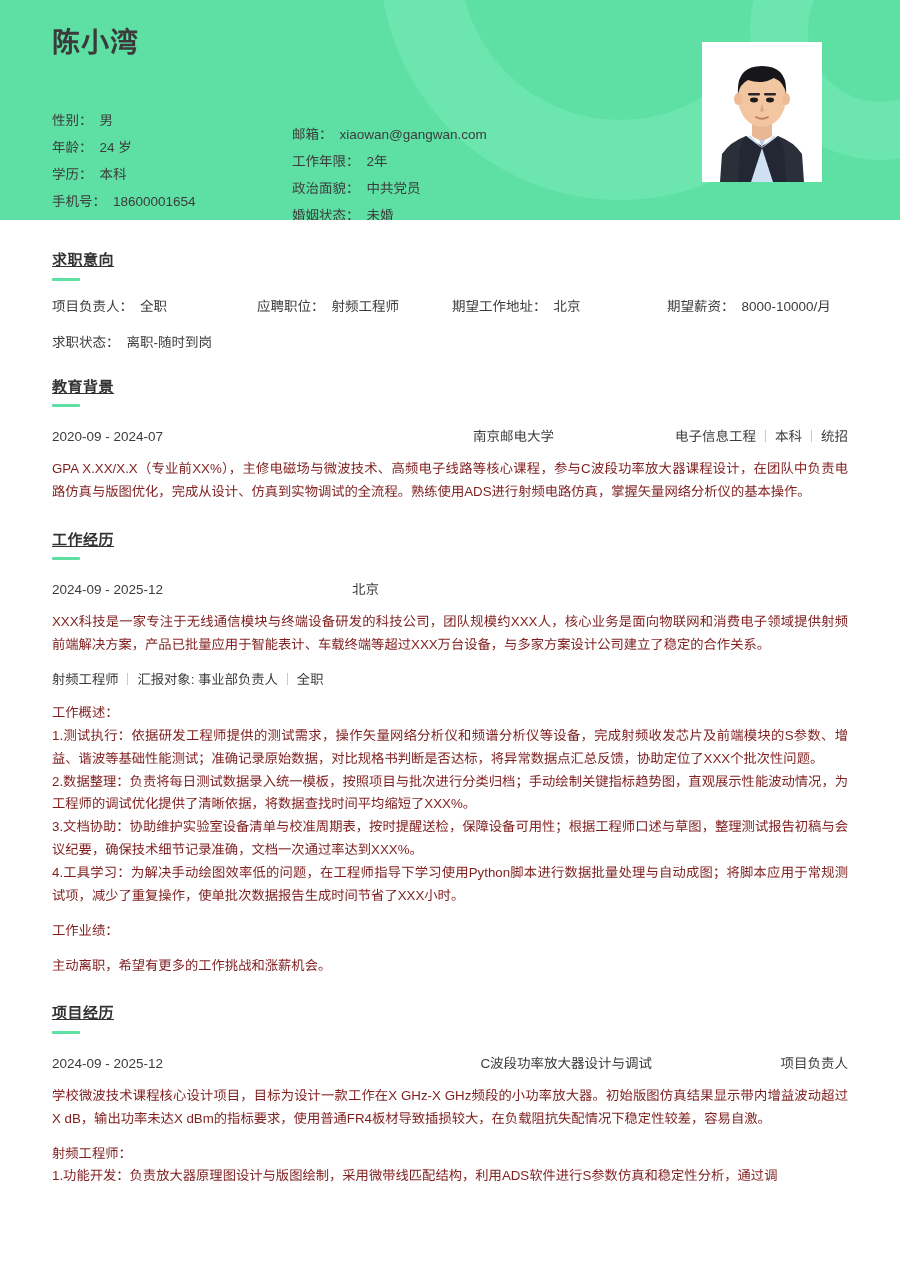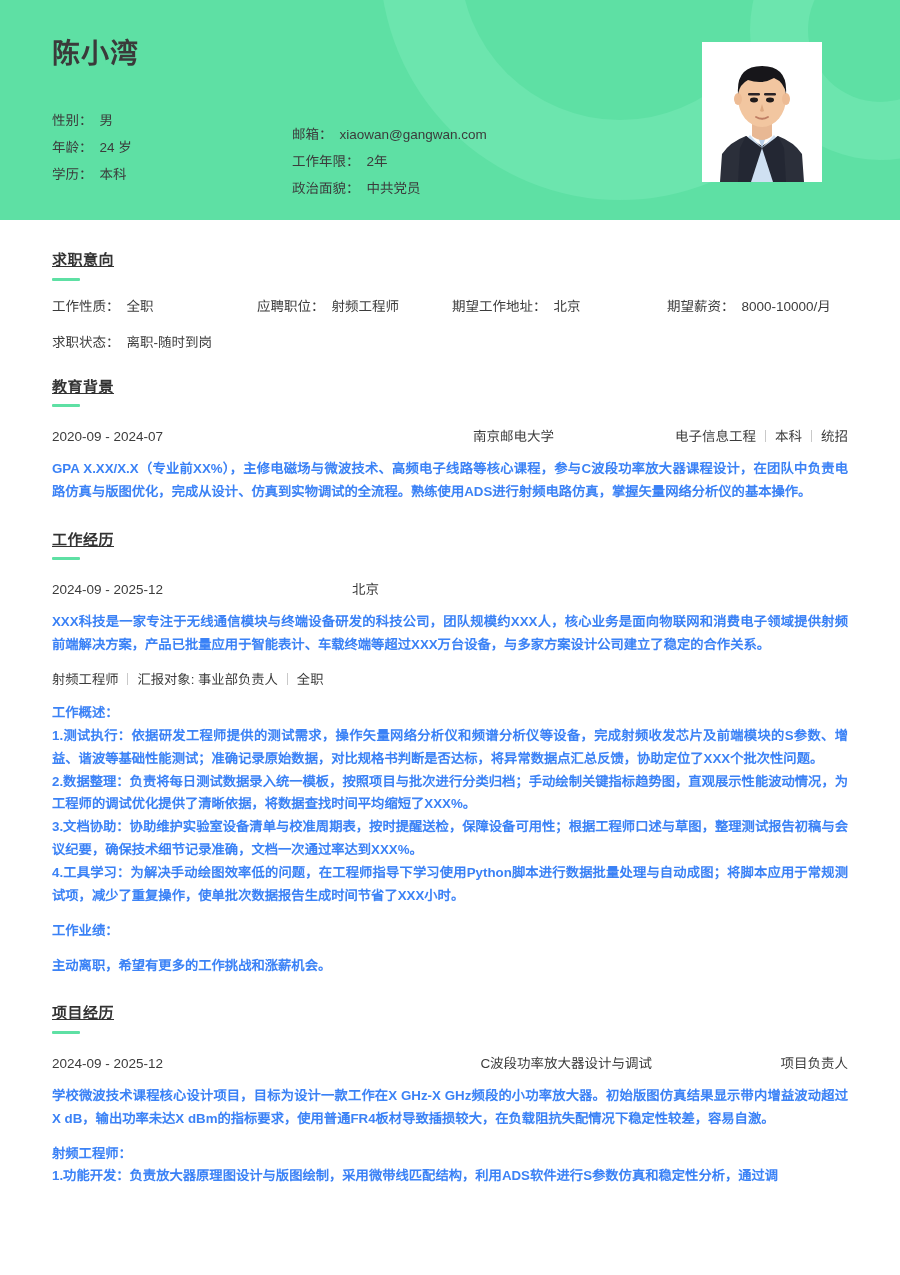--- a/index.html
+++ b/index.html
@@ -43,21 +43,21 @@
   .header-inner {
     position: relative;
     z-index: 2;
     height: 100%;
     padding: 0 52px;
   }
 
   .person-name {
     position: absolute;
     left: 52px;
-    top: 37px;
+    top: 26px;
     font-size: 28px;
     font-weight: bold;
     color: #3a3a3a;
     letter-spacing: 1px;
     line-height: 1.2;
   }
 
   .info-grid {
     position: absolute;
     left: 52px;
@@ -174,24 +174,23 @@
     height: 12px;
     background: #c9c9c9;
     margin: 0 9px;
     position: relative;
     top: 1px;
   }
 
   .para {
     font-size: 13.3px;
     line-height: 1.72;
-    color: #3b82f6;
+    color: #7f1d1d;
     text-align: justify;
     white-space: pre-line;
-    font-weight: bold;
   }
 
   .para + .para { margin-top: 12px; }
 
   .role-line {
     display: flex;
     align-items: baseline;
     font-size: 13.3px;
     color: #3b3b3b;
     margin-top: 12px;
@@ -253,20 +252,30 @@
           <div class="info-cell col-1">
             <span class="info-label">学历：</span>
             <span class="info-value">本科</span>
           </div>
           <div class="info-cell col-2">
             <span class="info-label">政治面貌：</span>
             <span class="info-value">中共党员</span>
           </div>
         </div>
 
+        <div class="info-row">
+          <div class="info-cell col-1">
+            <span class="info-label">手机号：</span>
+            <span class="info-value">18600001654</span>
+          </div>
+          <div class="info-cell col-2">
+            <span class="info-label">婚姻状态：</span>
+            <span class="info-value">未婚</span>
+          </div>
+        </div>
 
       </div>
     </div>
 
     <div class="photo-frame">
       <svg class="photo-svg" viewBox="0 0 120 140">
         <rect x="0" y="0" width="120" height="140" fill="#ffffff"></rect>
 
         <path d="M18 140 L20 112 Q28 100 44 94 L60 104 L76 94 Q92 100 100 112 L102 140 Z" fill="#2b2f3a"></path>
 
@@ -300,21 +309,21 @@
   </div>
 
   <div class="content">
 
     <div class="section">
       <div class="section-title">求职意向</div>
       <div class="section-rule"></div>
 
       <div class="intent-row">
         <div class="intent-cell w1">
-          <span class="intent-label">工作性质：</span>
+          <span class="intent-label">项目负责人：</span>
           <span class="intent-value">全职</span>
         </div>
         <div class="intent-cell w2">
           <span class="intent-label">应聘职位：</span>
           <span class="intent-value">射频工程师</span>
         </div>
         <div class="intent-cell w3">
           <span class="intent-label">期望工作地址：</span>
           <span class="intent-value">北京</span>
         </div>

